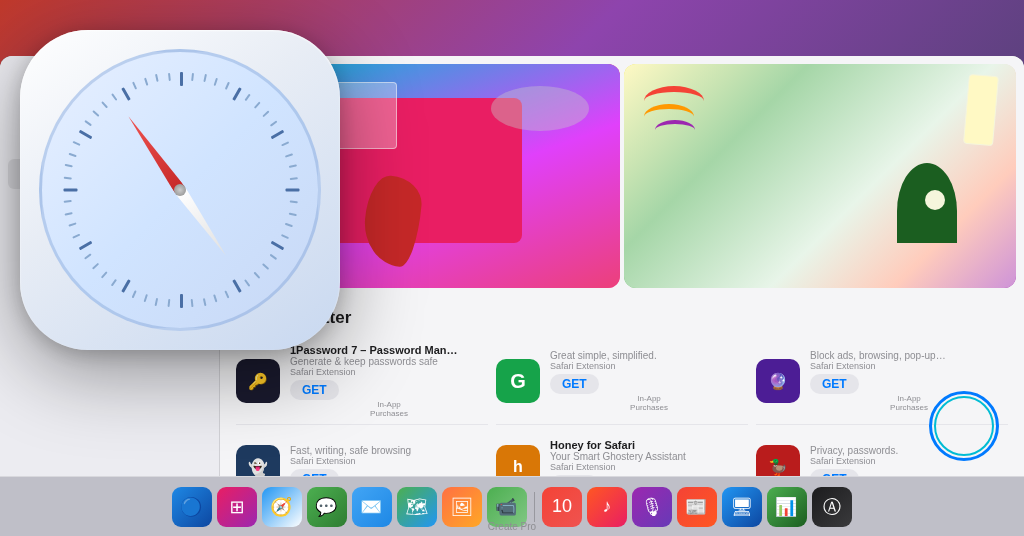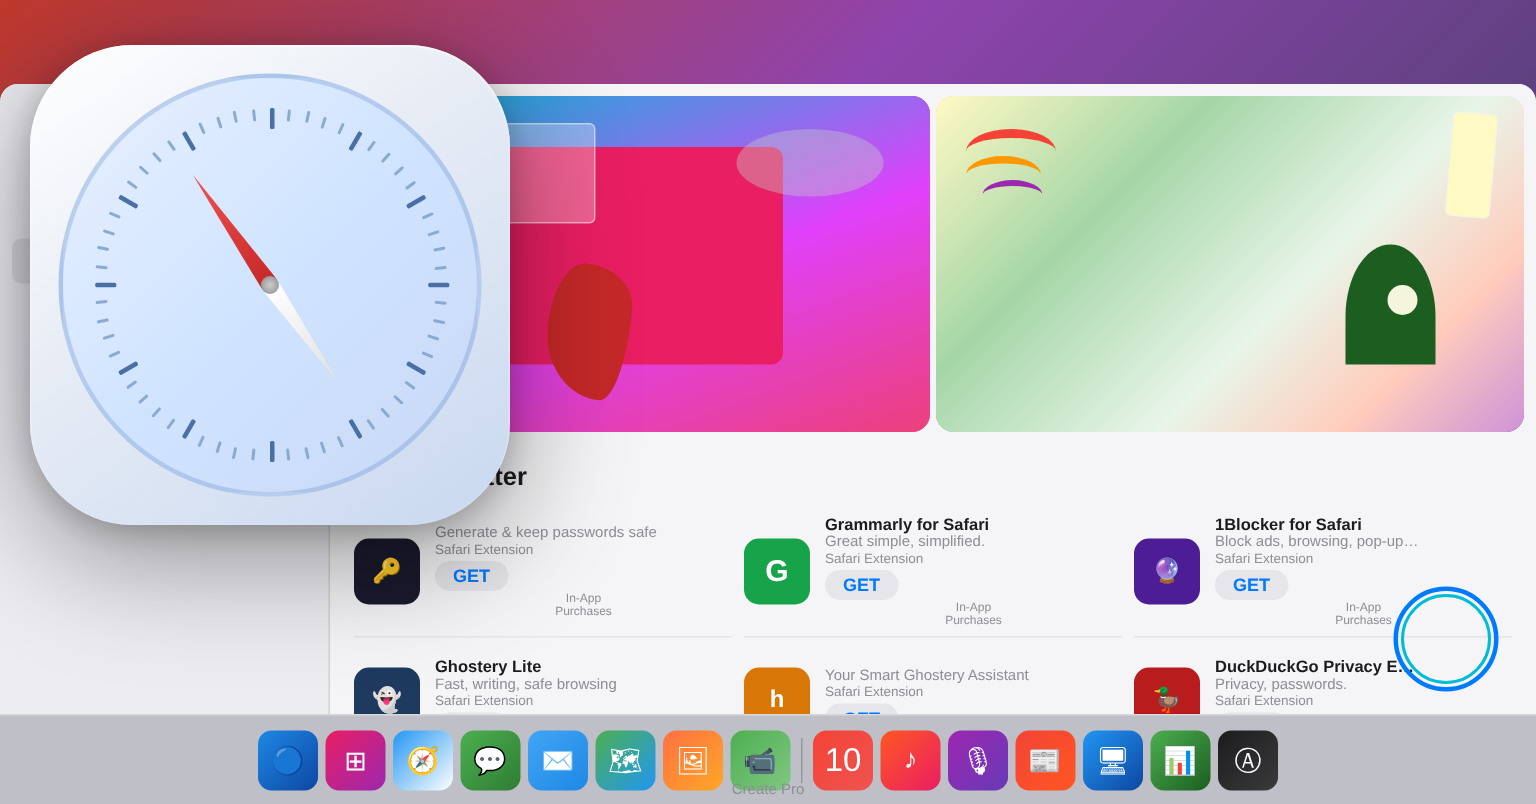--- a/index.html
+++ b/index.html
@@ -488,89 +488,87 @@
       <div class="browse-section">
         <div class="section-title">Browse Better</div>
 
         <div class="app-grid" id="app-grid">
 
         <div class="app-item">
     <div class="app-icon" style="background:#1a1a2e;color:white;font-size:16px;font-weight:bold;">
       🔑
     </div>
     <div class="app-info">
+      <div class="app-name">1Password 7 – Password Man…</div>
       <div class="app-desc">Generate &amp; keep passwords safe</div>
       <div class="app-category">Safari Extension</div>
       <div style="margin-top:3px;">
         <button class="get-btn">GET</button>
         <div class="in-app-text">In-App<br>Purchases</div>
       </div>
     </div>
   </div>
             <div class="app-item">
     <div class="app-icon" style="background:#16a34a;color:white;font-size:20px;font-weight:bold;">
       G
     </div>
     <div class="app-info">
-      <div class="app-name">Grammarly for Safari</div>
       <div class="app-desc">Great simple, simplified.</div>
       <div class="app-category">Safari Extension</div>
       <div style="margin-top:3px;">
         <button class="get-btn">GET</button>
         <div class="in-app-text">In-App<br>Purchases</div>
       </div>
     </div>
   </div>
             <div class="app-item">
     <div class="app-icon" style="background:#4c1d95;color:white;font-size:16px;font-weight:bold;">
       🔮
     </div>
     <div class="app-info">
-      <div class="app-name">1Blocker for Safari</div>
       <div class="app-desc">Block ads, browsing, pop-up…</div>
       <div class="app-category">Safari Extension</div>
       <div style="margin-top:3px;">
         <button class="get-btn">GET</button>
         <div class="in-app-text">In-App<br>Purchases</div>
       </div>
     </div>
   </div>
             <div class="app-item">
     <div class="app-icon" style="background:#1e3a5f;color:white;font-size:16px;font-weight:bold;">
       👻
     </div>
     <div class="app-info">
-      <div class="app-name">Ghostery Lite</div>
       <div class="app-desc">Fast, writing, safe browsing</div>
       <div class="app-category">Safari Extension</div>
       <div style="margin-top:3px;">
         <button class="get-btn">GET</button>
         
       </div>
     </div>
   </div>
             <div class="app-item">
     <div class="app-icon" style="background:#d97706;color:white;font-size:16px;font-weight:bold;">
       h
     </div>
     <div class="app-info">
+      <div class="app-name">Honey for Safari</div>
       <div class="app-desc">Your Smart Ghostery Assistant</div>
       <div class="app-category">Safari Extension</div>
       <div style="margin-top:3px;">
         <button class="get-btn">GET</button>
         
       </div>
     </div>
   </div>
             <div class="app-item">
     <div class="app-icon" style="background:#b91c1c;color:white;font-size:16px;font-weight:bold;">
       🦆
     </div>
     <div class="app-info">
-      <div class="app-name">DuckDuckGo Privacy E…</div>
       <div class="app-desc">Privacy, passwords.</div>
       <div class="app-category">Safari Extension</div>
       <div style="margin-top:3px;">
         <button class="get-btn">GET</button>
         
       </div>
     </div>
   </div>
           </div>
       </div>
@@ -583,21 +581,21 @@
     <div id="dock-items" style="display:flex;align-items:center;gap:5px;">
         <div class="dock-item" style="background: linear-gradient(135deg, rgb(30, 136, 229), rgb(13, 71, 161)); color: white; font-size: 18px; border-radius: 9px;">🔵</div>
         <div class="dock-item" style="background: linear-gradient(135deg, rgb(233, 30, 99), rgb(156, 39, 176)); color: white; font-size: 18px; border-radius: 9px;">⊞</div>
         <div class="dock-item" style="background: linear-gradient(135deg, rgb(33, 150, 243), rgb(255, 255, 255)); color: white; font-size: 18px; border-radius: 9px;">🧭</div>
         <div class="dock-item" style="background: linear-gradient(135deg, rgb(76, 175, 80), rgb(46, 125, 50)); color: white; font-size: 18px; border-radius: 9px;">💬</div>
         <div class="dock-item" style="background: linear-gradient(135deg, rgb(66, 165, 245), rgb(30, 136, 229)); color: white; font-size: 18px; border-radius: 9px;">✉️</div>
         <div class="dock-item" style="background: linear-gradient(135deg, rgb(76, 175, 80), rgb(33, 150, 243)); color: white; font-size: 18px; border-radius: 9px;">🗺</div>
         <div class="dock-item" style="background: linear-gradient(135deg, rgb(255, 112, 67), rgb(255, 167, 38)); color: white; font-size: 18px; border-radius: 9px;">🖼</div>
         <div class="dock-item" style="background: linear-gradient(135deg, rgb(76, 175, 80), rgb(129, 199, 132)); color: white; font-size: 18px; border-radius: 9px;">📹</div>
         <div class="dock-separator"></div>
-        <div class="dock-item" style="background: linear-gradient(135deg, rgb(244, 67, 54), rgb(239, 83, 80)); color: white; font-size: 22px; border-radius: 9px;">10</div>
+        <div class="dock-item" style="background: linear-gradient(135deg, rgb(244, 67, 54), rgb(239, 83, 80)); color: white; font-size: 18px; border-radius: 9px;">10</div>
         <div class="dock-item" style="background: linear-gradient(135deg, rgb(255, 87, 34), rgb(233, 30, 99)); color: white; font-size: 18px; border-radius: 9px;">♪</div>
         <div class="dock-item" style="background: linear-gradient(135deg, rgb(156, 39, 176), rgb(103, 58, 183)); color: white; font-size: 18px; border-radius: 9px;">🎙</div>
         <div class="dock-item" style="background: linear-gradient(135deg, rgb(244, 67, 54), rgb(255, 87, 34)); color: white; font-size: 18px; border-radius: 9px;">📰</div>
         <div class="dock-item" style="background: linear-gradient(135deg, rgb(33, 150, 243), rgb(13, 71, 161)); color: white; font-size: 18px; border-radius: 9px;">🖥</div>
         <div class="dock-item" style="background: linear-gradient(135deg, rgb(76, 175, 80), rgb(27, 94, 32)); color: white; font-size: 18px; border-radius: 9px;">📊</div>
         <div class="dock-item" style="background: linear-gradient(135deg, rgb(28, 28, 30), rgb(58, 58, 60)); color: white; font-size: 18px; border-radius: 9px;">Ⓐ</div>
       </div>
   </div>
 
   <div class="macbook-label">Create Pro</div>

